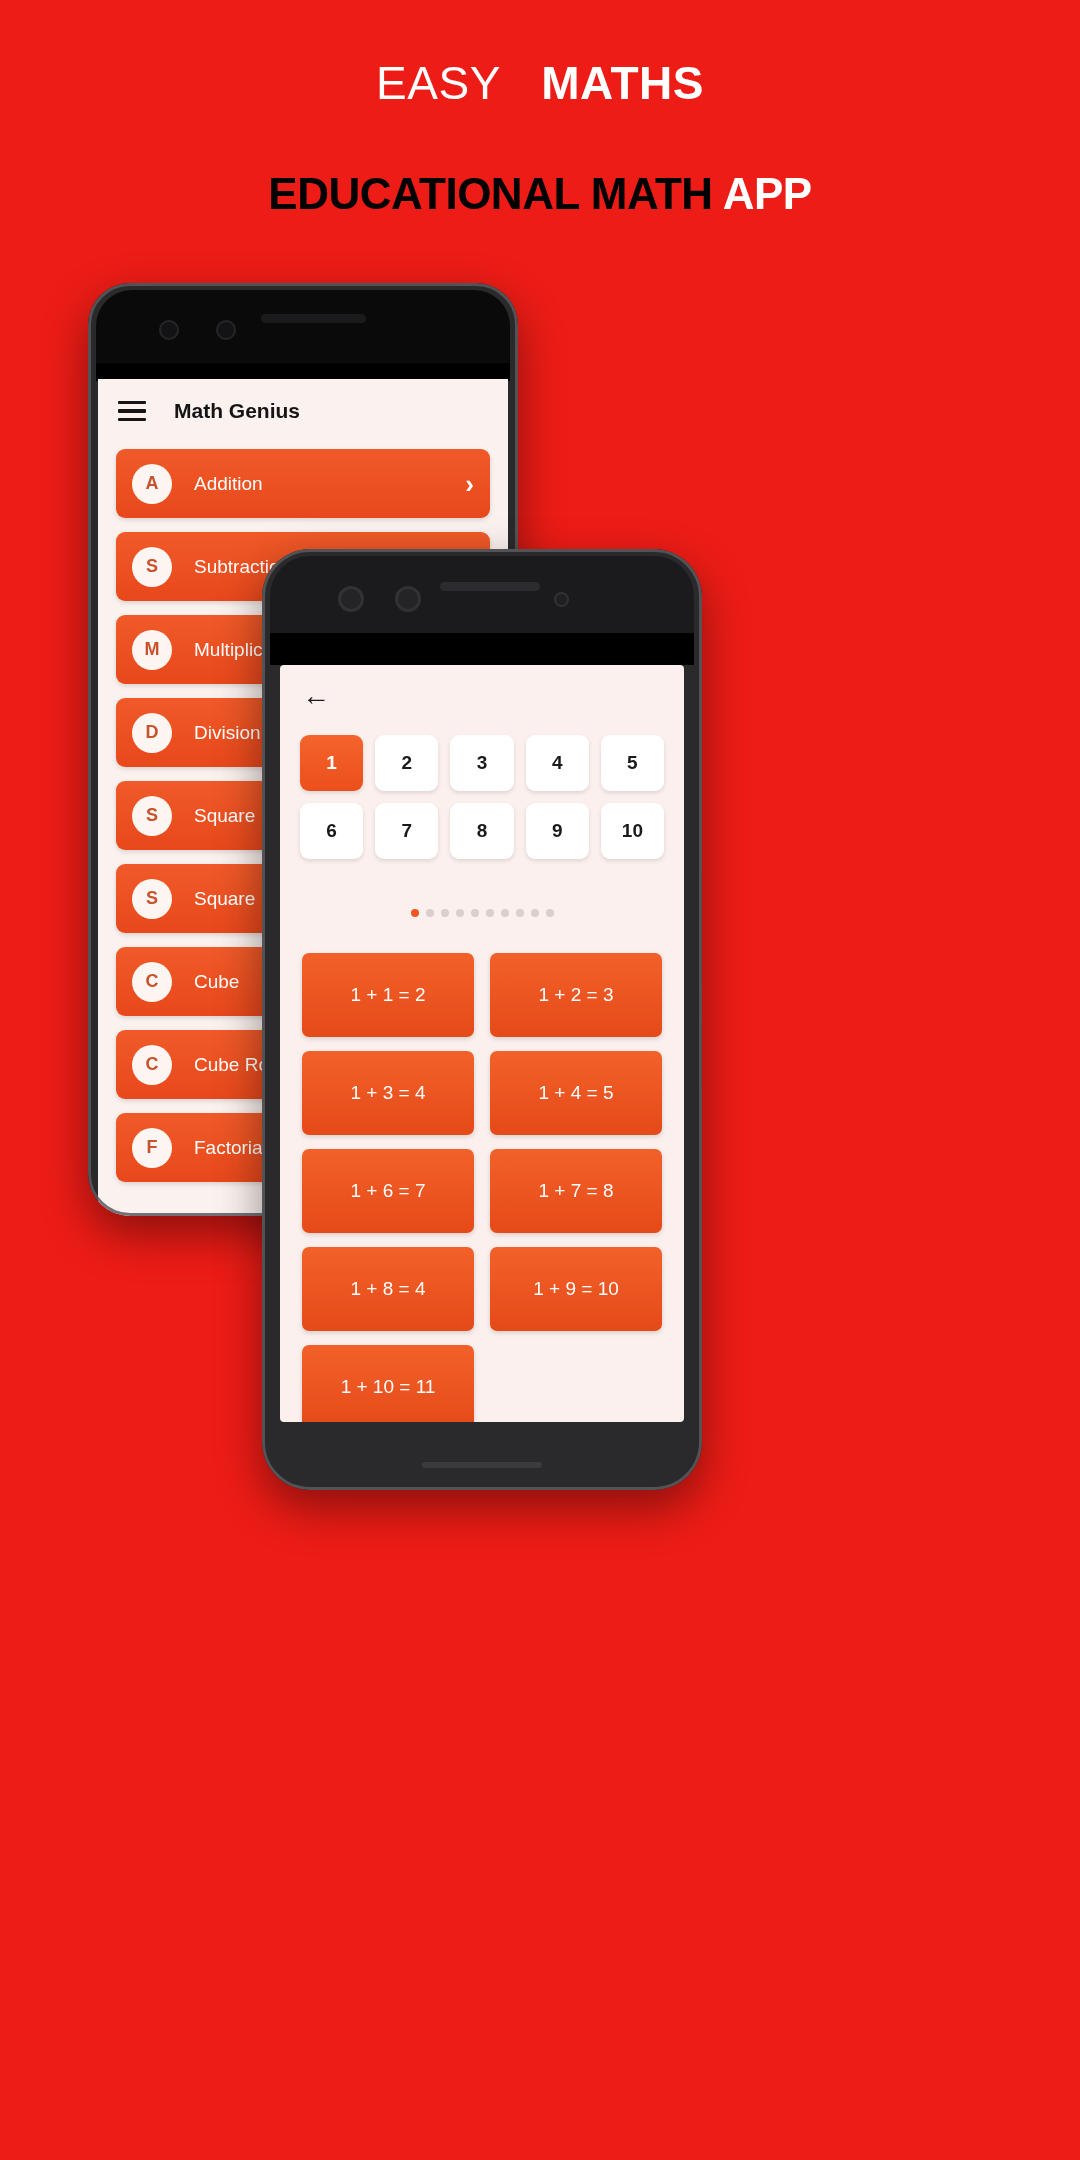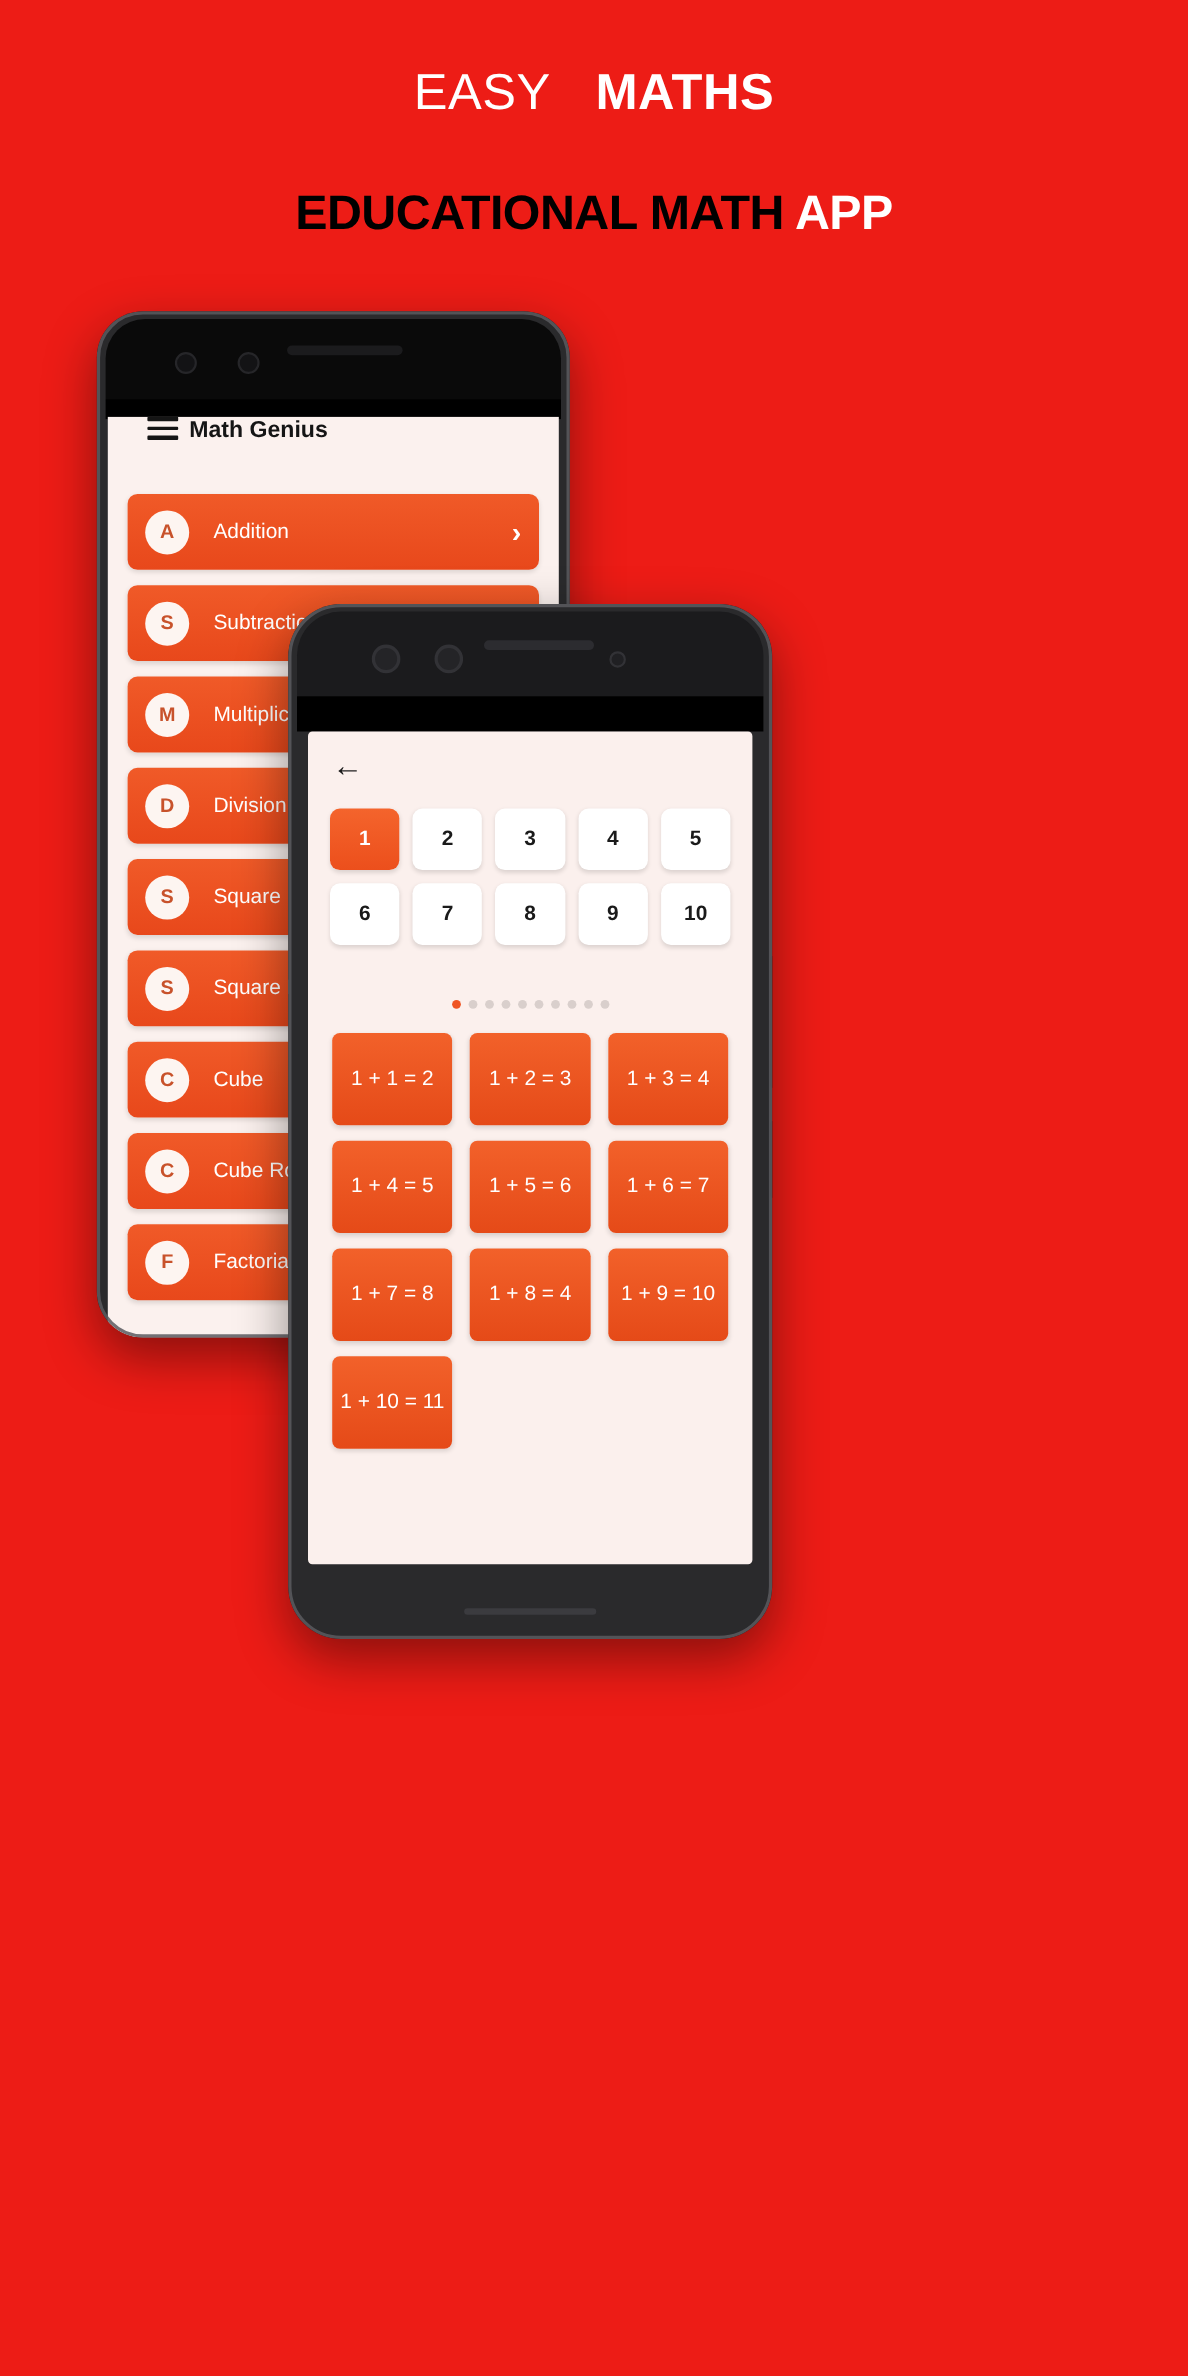--- a/index.html
+++ b/index.html
@@ -77,23 +77,23 @@
   }
 
   .bp-screen {
     position:absolute; left:10px; right:10px; top:96px; bottom:0;
     background:#FBF1EE;
     overflow:hidden;
   }
 
   .bp-appbar {
     height:64px;
-    display:flex; 
-    padding-left:36px;
-    gap:10px;
+    display:flex; align-items:center;
+    padding-left:20px;
+    gap:28px;
   }
   .hamburger { width:28px; display:flex; flex-direction:column; gap:5px; }
   .hamburger i { display:block; height:3.5px; background:#151515; border-radius:1px; }
   .bp-title { font-size:21px; font-weight:700; color:#151515; }
 
   .bp-list { padding:6px 18px 0 18px; display:flex; flex-direction:column; gap:14px; }
   .bp-row {
     height:69px;
     border-radius:9px;
     background:linear-gradient(180deg,#F05A28 0%,#E8481B 100%);
@@ -183,24 +183,24 @@
   }
 
   .dots {
     display:flex; justify-content:center; align-items:center; gap:7px;
     margin-top:50px;
   }
   .dot { width:8px; height:8px; border-radius:50%; background:#D9CFCC; }
   .dot.active { background:#EF5423; }
 
   .fact-grid {
-    margin-top:22px;
+    margin-top:36px;
     padding:0 22px;
     display:grid;
-    grid-template-columns:1fr 1fr 1fr;
+    grid-template-columns:1fr 1fr;
     gap:14px 16px;
   }
   .fact {
     height:84px;
     border-radius:7px;
     background:linear-gradient(180deg,#F2612A 0%,#E54A18 100%);
     display:flex; align-items:center; justify-content:center;
     color:#FFFFFF;
     font-size:19px;
     box-shadow:0 2px 5px rgba(0,0,0,0.14);
@@ -341,21 +341,20 @@
       <span class="dot"></span>
       <span class="dot"></span>
       <span class="dot"></span>
     </div>
 
     <div class="fact-grid">
       <div class="fact">1 + 1 = 2</div>
       <div class="fact">1 + 2 = 3</div>
       <div class="fact">1 + 3 = 4</div>
       <div class="fact">1 + 4 = 5</div>
-      <div class="fact">1 + 5 = 6</div>
       <div class="fact">1 + 6 = 7</div>
       <div class="fact">1 + 7 = 8</div>
       <div class="fact">1 + 8 = 4</div>
       <div class="fact">1 + 9 = 10</div>
       <div class="fact">1 + 10 = 11</div>
     </div>
 
   </div>
 
   <div class="fp-chin-bar"></div>

